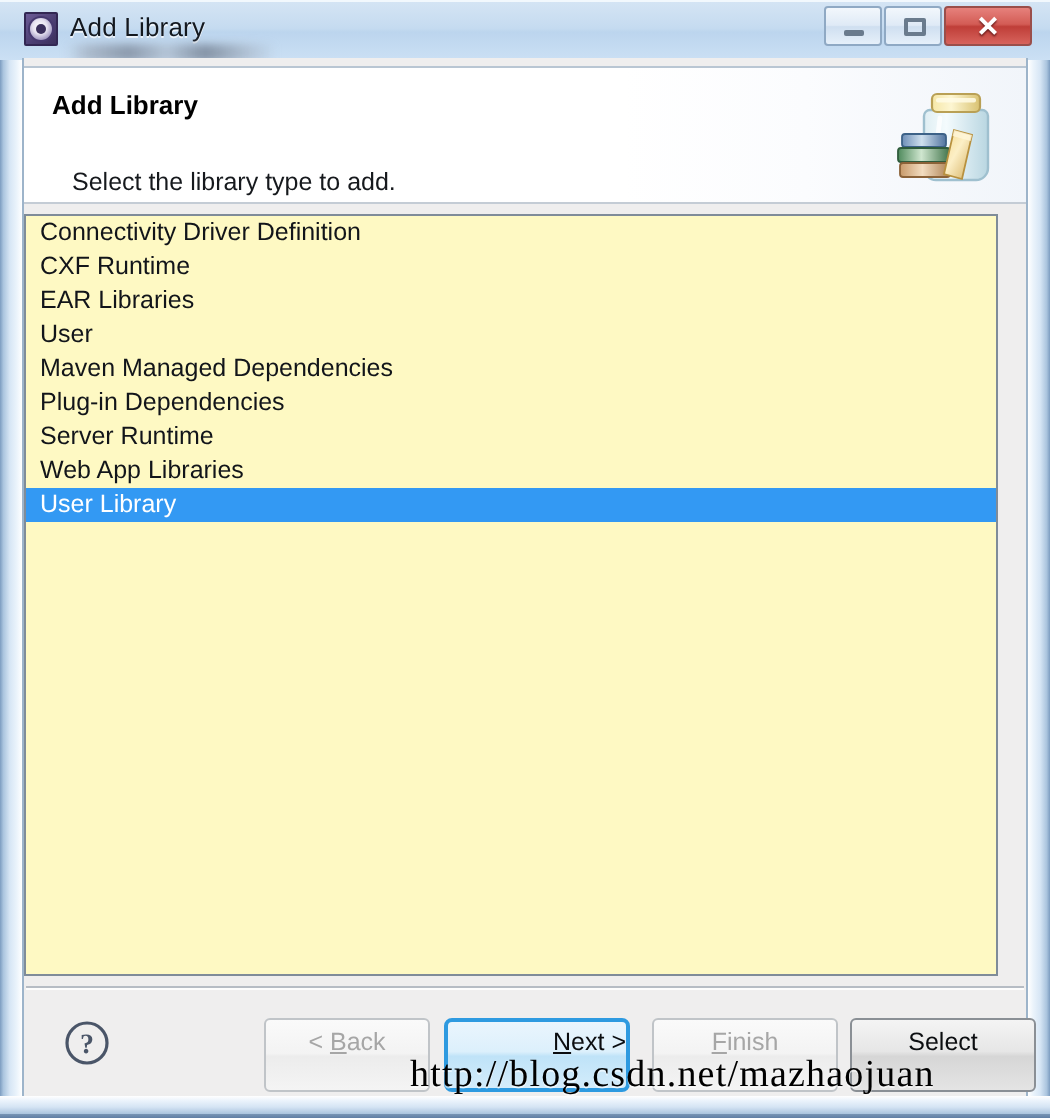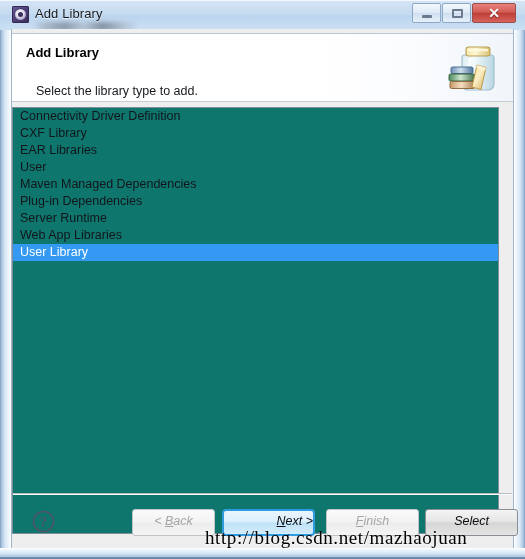--- a/index.html
+++ b/index.html
@@ -196,22 +196,22 @@
   #header-icon {
     position: absolute;
     right: 8px; top: 3px;
     width: 62px; height: 62px;
   }
 
   
   #listbox {
     position: absolute;
     left: 0px; top: 78px;
-    width: 487px; height: 427px;
-    background: #0f766e;
+    width: 487px; height: 381px;
+    background: #fef9c3;
     border: 1px solid #7f8c99;
     box-sizing: border-box;
     overflow: hidden;
   }
   .list-row {
     height: 17px;
     line-height: 17px;
     padding-left: 7px;
     font-size: 12.5px;
     color: #12151a;
@@ -240,28 +240,27 @@
   #help-icon {
     position: absolute;
     left: 20px; top: 481px;
     width: 23px; height: 23px;
   }
 
   
   .dlgbtn {
     position: absolute;
     top: 480px;
-    height: 27px;
+    height: 37px;
     box-sizing: border-box;
     border-radius: 3px;
     font-size: 12.5px;
     text-align: center;
     line-height: 23px;
     white-space: nowrap;
-    font-style: italic;
   }
   .dlgbtn .mn { text-decoration: underline; }
 
   #btn-back {
     left: 120px; width: 83px;
     border: 1px solid #c0c4c8;
     background: linear-gradient(to bottom, #fafafa 0%, #f3f3f3 48%, #ececec 52%, #f4f4f4 100%);
     color: #a6a6a6;
   }
   #btn-next {
@@ -380,21 +379,21 @@
           <rect x="7" y="44.5" width="25" height="7" rx="1.5" fill="url(#bkTan)" stroke="#8b6238" stroke-width="0.9"></rect>
 
           <path d="M34 28 l9 2.5 l-5 22 l-9 -2.5 z" fill="url(#bkYellow)" stroke="#b8913f" stroke-width="0.9"></path>
           <path d="M34 28 l9 2.5 l-0.7 3 l-9 -2.5 z" fill="#fff6da" opacity="0.8"></path>
         </svg>
       </div>
     </div>
 
     <div id="listbox">
       <div class="list-row">Connectivity Driver Definition</div>
-      <div class="list-row">CXF Library</div>
+      <div class="list-row">CXF Runtime</div>
       <div class="list-row">EAR Libraries</div>
       <div class="list-row">User</div>
       <div class="list-row">Maven Managed Dependencies</div>
       <div class="list-row">Plug-in Dependencies</div>
       <div class="list-row">Server Runtime</div>
       <div class="list-row">Web App Libraries</div>
       <div class="list-row selected">User Library</div>
     </div>
 
     <div id="btn-sep"></div>

